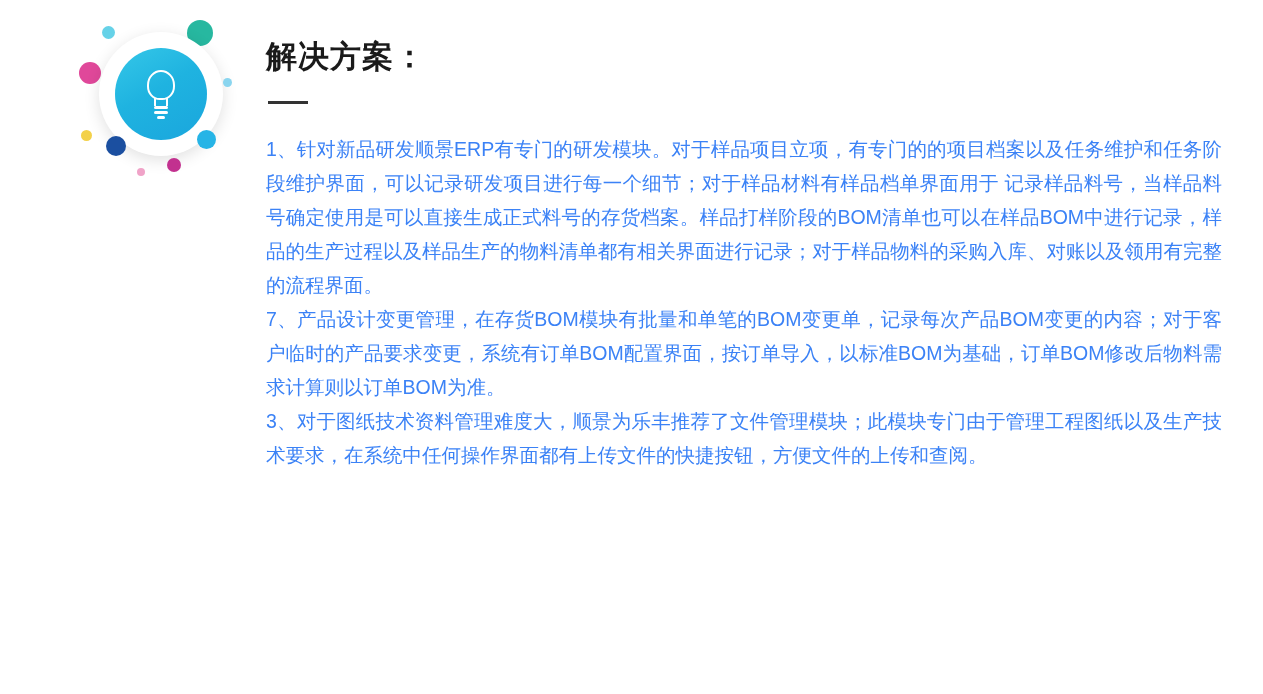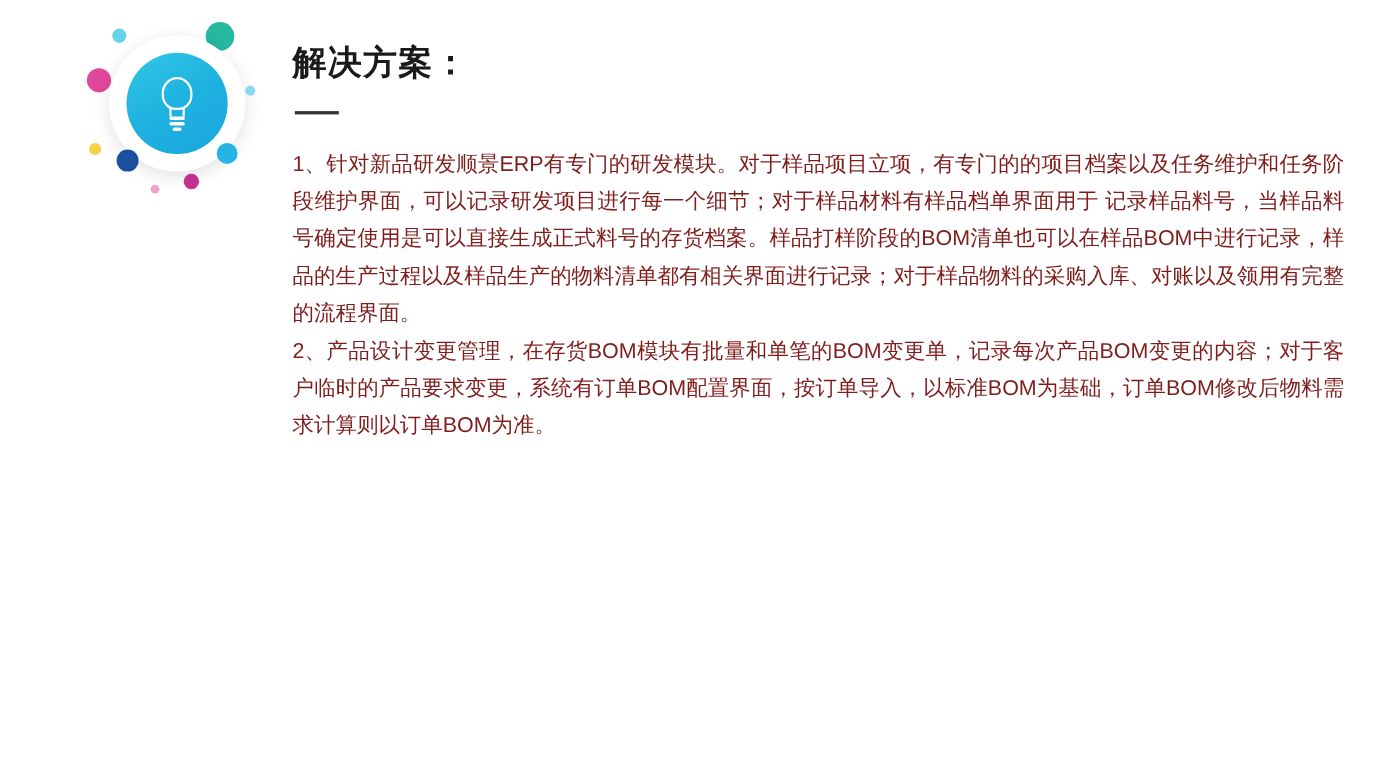--- a/index.html
+++ b/index.html
@@ -119,21 +119,21 @@
   .rule {
     width: 40px;
     height: 3px;
     background: #333333;
     margin: 26px 0 28px 2px;
   }
   .body-text p {
     margin: 0;
     font-size: 19.5px;
     line-height: 34px;
-    color: #7f1d1d;
+    color: #3b82f6;
     text-align: justify;
     text-justify: inter-ideograph;
   }
 </style>
 </head>
 <body>
 
 <div class="page">
 
   <div class="illustration">
@@ -155,17 +155,18 @@
     <span class="dot d6"></span>
     <span class="dot d8"></span>
     <span class="dot d9"></span>
   </div>
 
   <div class="content">
     <h1 class="heading">解决方案：</h1>
     <div class="rule"></div>
     <div class="body-text">
       <p>1、针对新品研发顺景ERP有专门的研发模块。对于样品项目立项，有专门的的项目档案以及任务维护和任务阶段维护界面，可以记录研发项目进行每一个细节；对于样品材料有样品档单界面用于 记录样品料号，当样品料号确定使用是可以直接生成正式料号的存货档案。样品打样阶段的BOM清单也可以在样品BOM中进行记录，样品的生产过程以及样品生产的物料清单都有相关界面进行记录；对于样品物料的采购入库、对账以及领用有完整的流程界面。</p>
-      <p>2、产品设计变更管理，在存货BOM模块有批量和单笔的BOM变更单，记录每次产品BOM变更的内容；对于客户临时的产品要求变更，系统有订单BOM配置界面，按订单导入，以标准BOM为基础，订单BOM修改后物料需求计算则以订单BOM为准。</p>
+      <p>7、产品设计变更管理，在存货BOM模块有批量和单笔的BOM变更单，记录每次产品BOM变更的内容；对于客户临时的产品要求变更，系统有订单BOM配置界面，按订单导入，以标准BOM为基础，订单BOM修改后物料需求计算则以订单BOM为准。</p>
+      <p>3、对于图纸技术资料管理难度大，顺景为乐丰推荐了文件管理模块；此模块专门由于管理工程图纸以及生产技术要求，在系统中任何操作界面都有上传文件的快捷按钮，方便文件的上传和查阅。</p>
     </div>
   </div>
 
 </div>
 
 </body></html>

